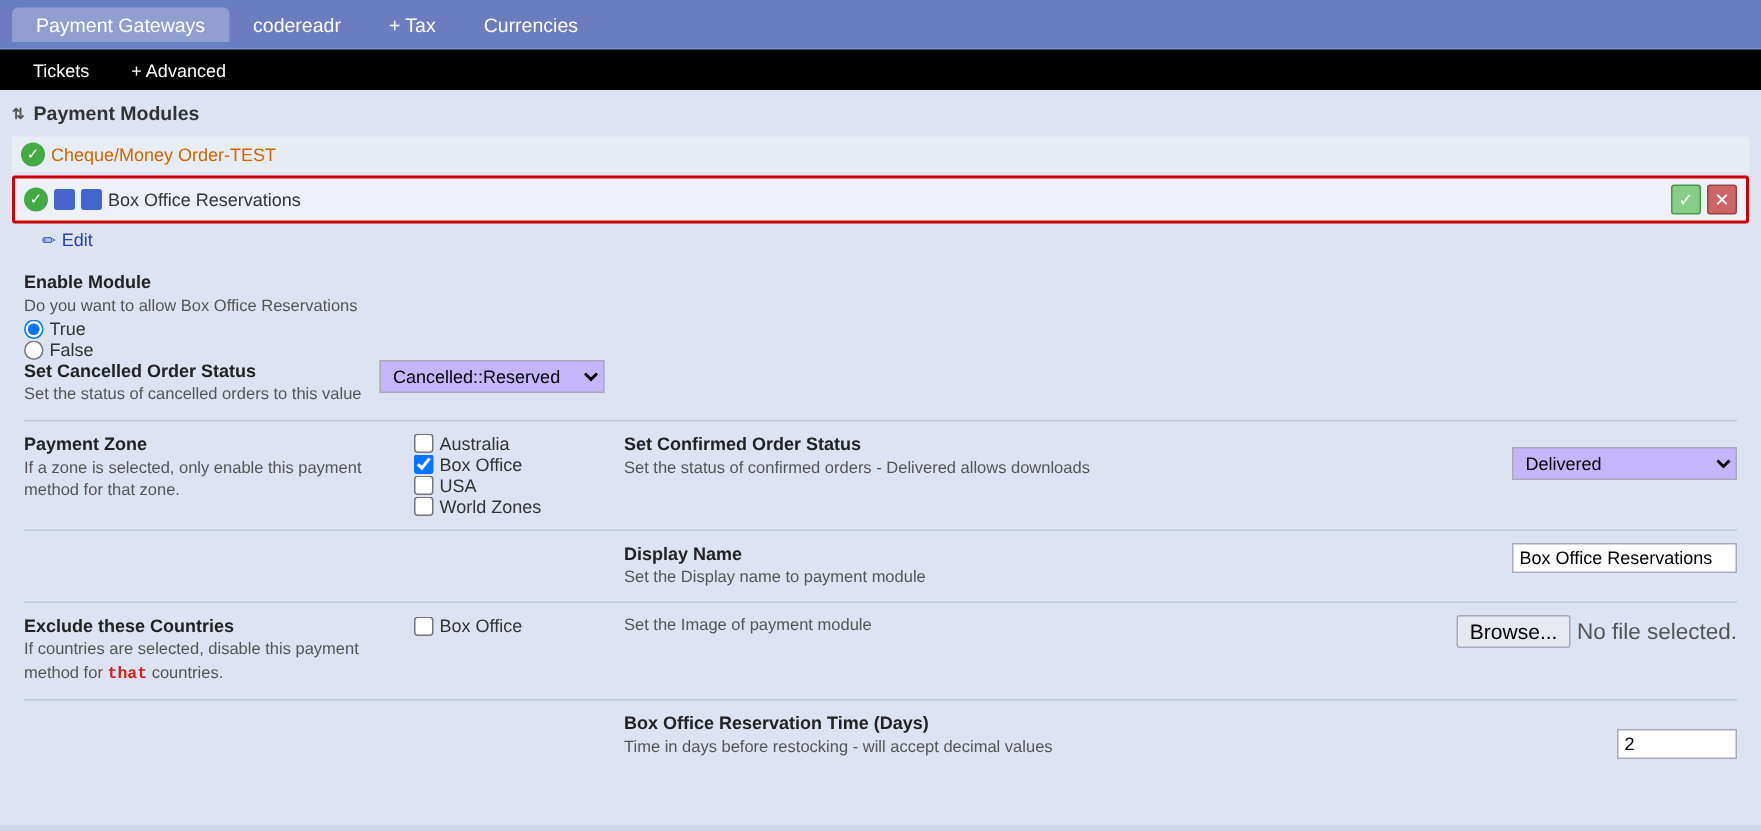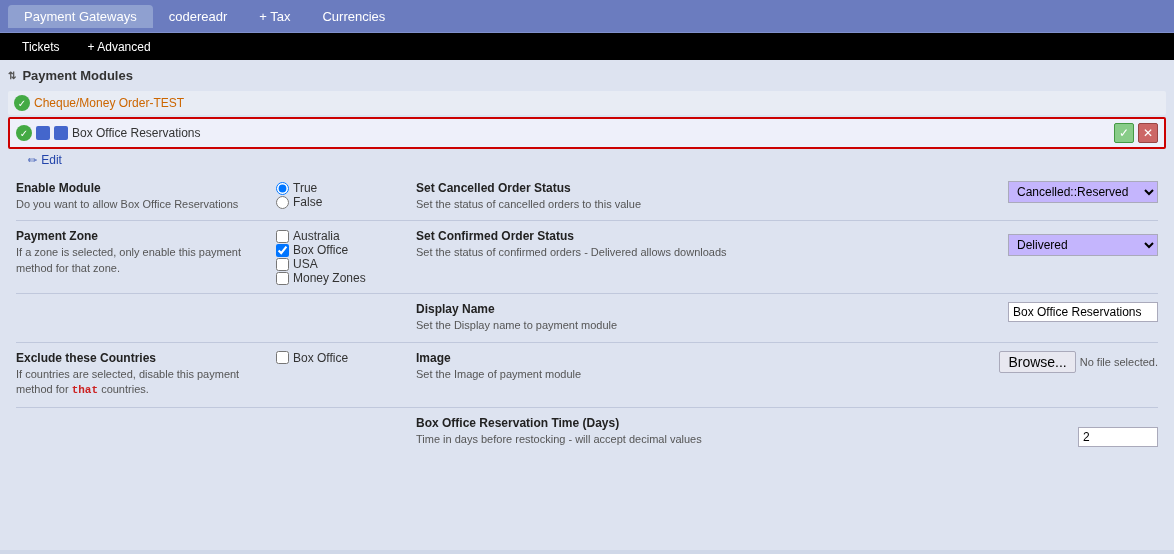--- a/index.html
+++ b/index.html
@@ -182,21 +182,21 @@
       display: flex; align-items: center; gap: 4px;
     }
     .browse-btn {
       padding: 2px 8px;
       font-size: 14px;
       border: 1px solid #aab;
       background: #e8e8f0;
       cursor: pointer;
       border-radius: 2px;
     }
-    .file-label { font-size: 11px; color: #555; }
+    .file-label { font-size: 15px; color: #555; }
   </style>
 </head>
 <body>
 
 <div class="top-nav">
   <div class="nav-item active">Payment Gateways</div>
   <div class="nav-item">codereadr</div>
   <div class="nav-item">+ Tax</div>
   <div class="nav-item">Currencies</div>
 </div>
@@ -231,21 +231,21 @@
     </div>
   </div>
 
   <div class="edit-link">
     <span class="edit-pencil">✏</span>
     <span>Edit</span>
   </div>
 
   <div style="padding: 0 8px;">
 
-    <div style="display:flex; padding: 8px 0; border-bottom: 1px solid #c0c8dc; align-items:flex-start;">
+    <div style="display:flex; padding: 8px 0; border-bottom: 1px solid #c0c8dc; align-items:flex-start;flex-direction:column;">
 
       <div style="width: 260px; padding-right: 12px;">
         <div class="setting-title">Enable Module</div>
         <div class="setting-desc">Do you want to allow Box Office Reservations</div>
       </div>
       <div style="width: 140px; padding-right: 24px;">
         <label class="radio-option">
           <input type="radio" name="enable" checked="" style="">
           <span>True</span>
         </label>
@@ -285,25 +285,25 @@
         <label class="checkbox-option">
           <input type="checkbox" checked="" style="">
           <span>Box Office</span>
         </label>
         <label class="checkbox-option">
           <input type="checkbox" style="">
           <span>USA</span>
         </label>
         <label class="checkbox-option">
           <input type="checkbox" style="">
-          <span>Money Zones</span>
-        </label>
-      </div>
-
-      <div style="flex:1; display:flex; align-items:center; gap:17px;">
+          <span>World Zones</span>
+        </label>
+      </div>
+
+      <div style="flex:1; display:flex; align-items:flex-end; gap:17px;">
         <div style="flex:1;">
           <div class="setting-title">Set Confirmed Order Status</div>
           <div class="setting-desc">Set the status of confirmed orders - Delivered allows downloads</div>
         </div>
         <div>
           <select class="setting-select">
             <option>Delivered</option>
             <option>Pending</option>
             <option>Processing</option>
             <option>Cancelled::Reserved</option>
@@ -338,21 +338,20 @@
       </div>
       <div style="width: 140px; padding-right: 24px;">
         <label class="checkbox-option">
           <input type="checkbox" style="">
           <span>Box Office</span>
         </label>
       </div>
 
       <div style="flex:1; display:flex; align-items:flex-start; gap:12px;">
         <div style="flex:1;">
-          <div class="setting-title">Image</div>
           <div class="setting-desc">Set the Image of payment module</div>
         </div>
         <div>
           <div class="file-control">
             <button class="browse-btn">Browse...</button>
             <span class="file-label">No file selected.</span>
           </div>
         </div>
       </div>
     </div>

